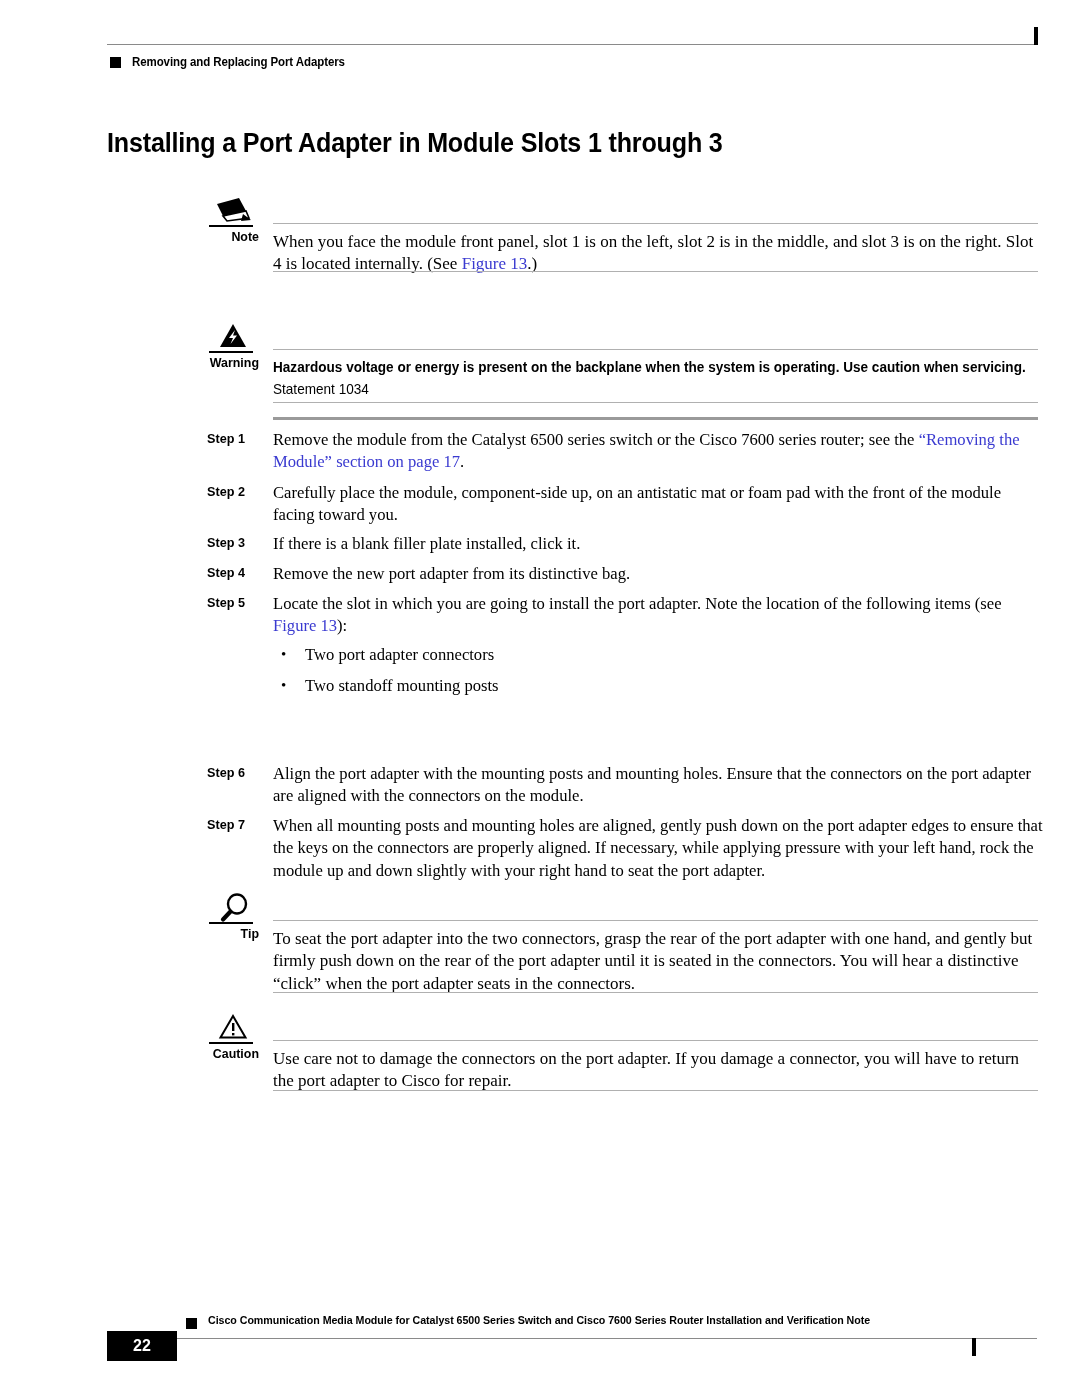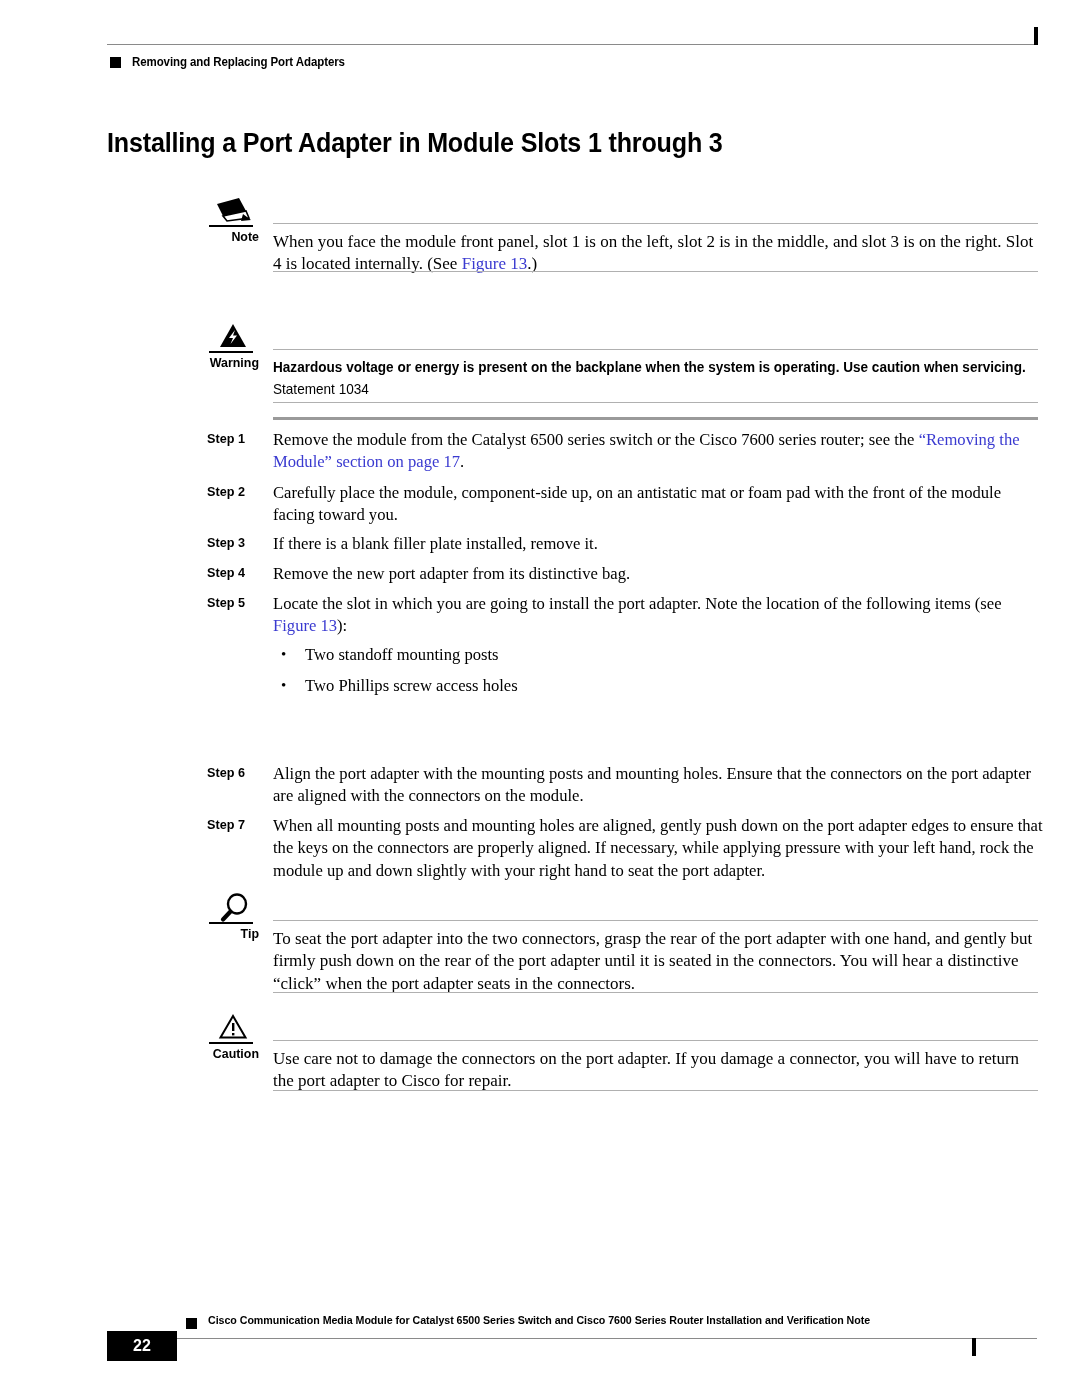--- a/index.html
+++ b/index.html
@@ -346,36 +346,36 @@
     <div class="step-body"><span>Remove the module from the Catalyst 6500 series switch or the Cisco 7600 series router; see the </span><span class="lnk">“Removing the Module” section on page 17</span><span>.</span></div>
   </div>
 
   <div class="step" style="top:482px;">
     <div class="step-label">Step 2</div>
     <div class="step-body">Carefully place the module, component-side up, on an antistatic mat or foam pad with the front of the module facing toward you.</div>
   </div>
 
   <div class="step" style="top:533px;">
     <div class="step-label">Step 3</div>
-    <div class="step-body">If there is a blank filler plate installed, remove it.</div>
+    <div class="step-body">If there is a blank filler plate installed, click it.</div>
   </div>
 
   <div class="step" style="top:563px;">
     <div class="step-label">Step 4</div>
     <div class="step-body">Remove the new port adapter from its distinctive bag.</div>
   </div>
 
   <div class="step" style="top:593px;">
     <div class="step-label">Step 5</div>
     <div class="step-body"><span>Locate the slot in which you are going to install the port adapter. Note the location of the following items (see </span><span class="lnk">Figure 13</span><span>):</span></div>
   </div>
 
   <div class="bullet-list" style="top:644px;">
+    <div class="bullet-item">Two port adapter connectors</div>
     <div class="bullet-item">Two standoff mounting posts</div>
-    <div class="bullet-item">Two Phillips screw access holes</div>
   </div>
 
   <div class="step" style="top:763px;">
     <div class="step-label">Step 6</div>
     <div class="step-body">Align the port adapter with the mounting posts and mounting holes. Ensure that the connectors on the port adapter are aligned with the connectors on the module.</div>
   </div>
 
   <div class="step" style="top:815px;">
     <div class="step-label">Step 7</div>
     <div class="step-body">When all mounting posts and mounting holes are aligned, gently push down on the port adapter edges to ensure that the keys on the connectors are properly aligned. If necessary, while applying pressure with your left hand, rock the module up and down slightly with your right hand to seat the port adapter.</div>

